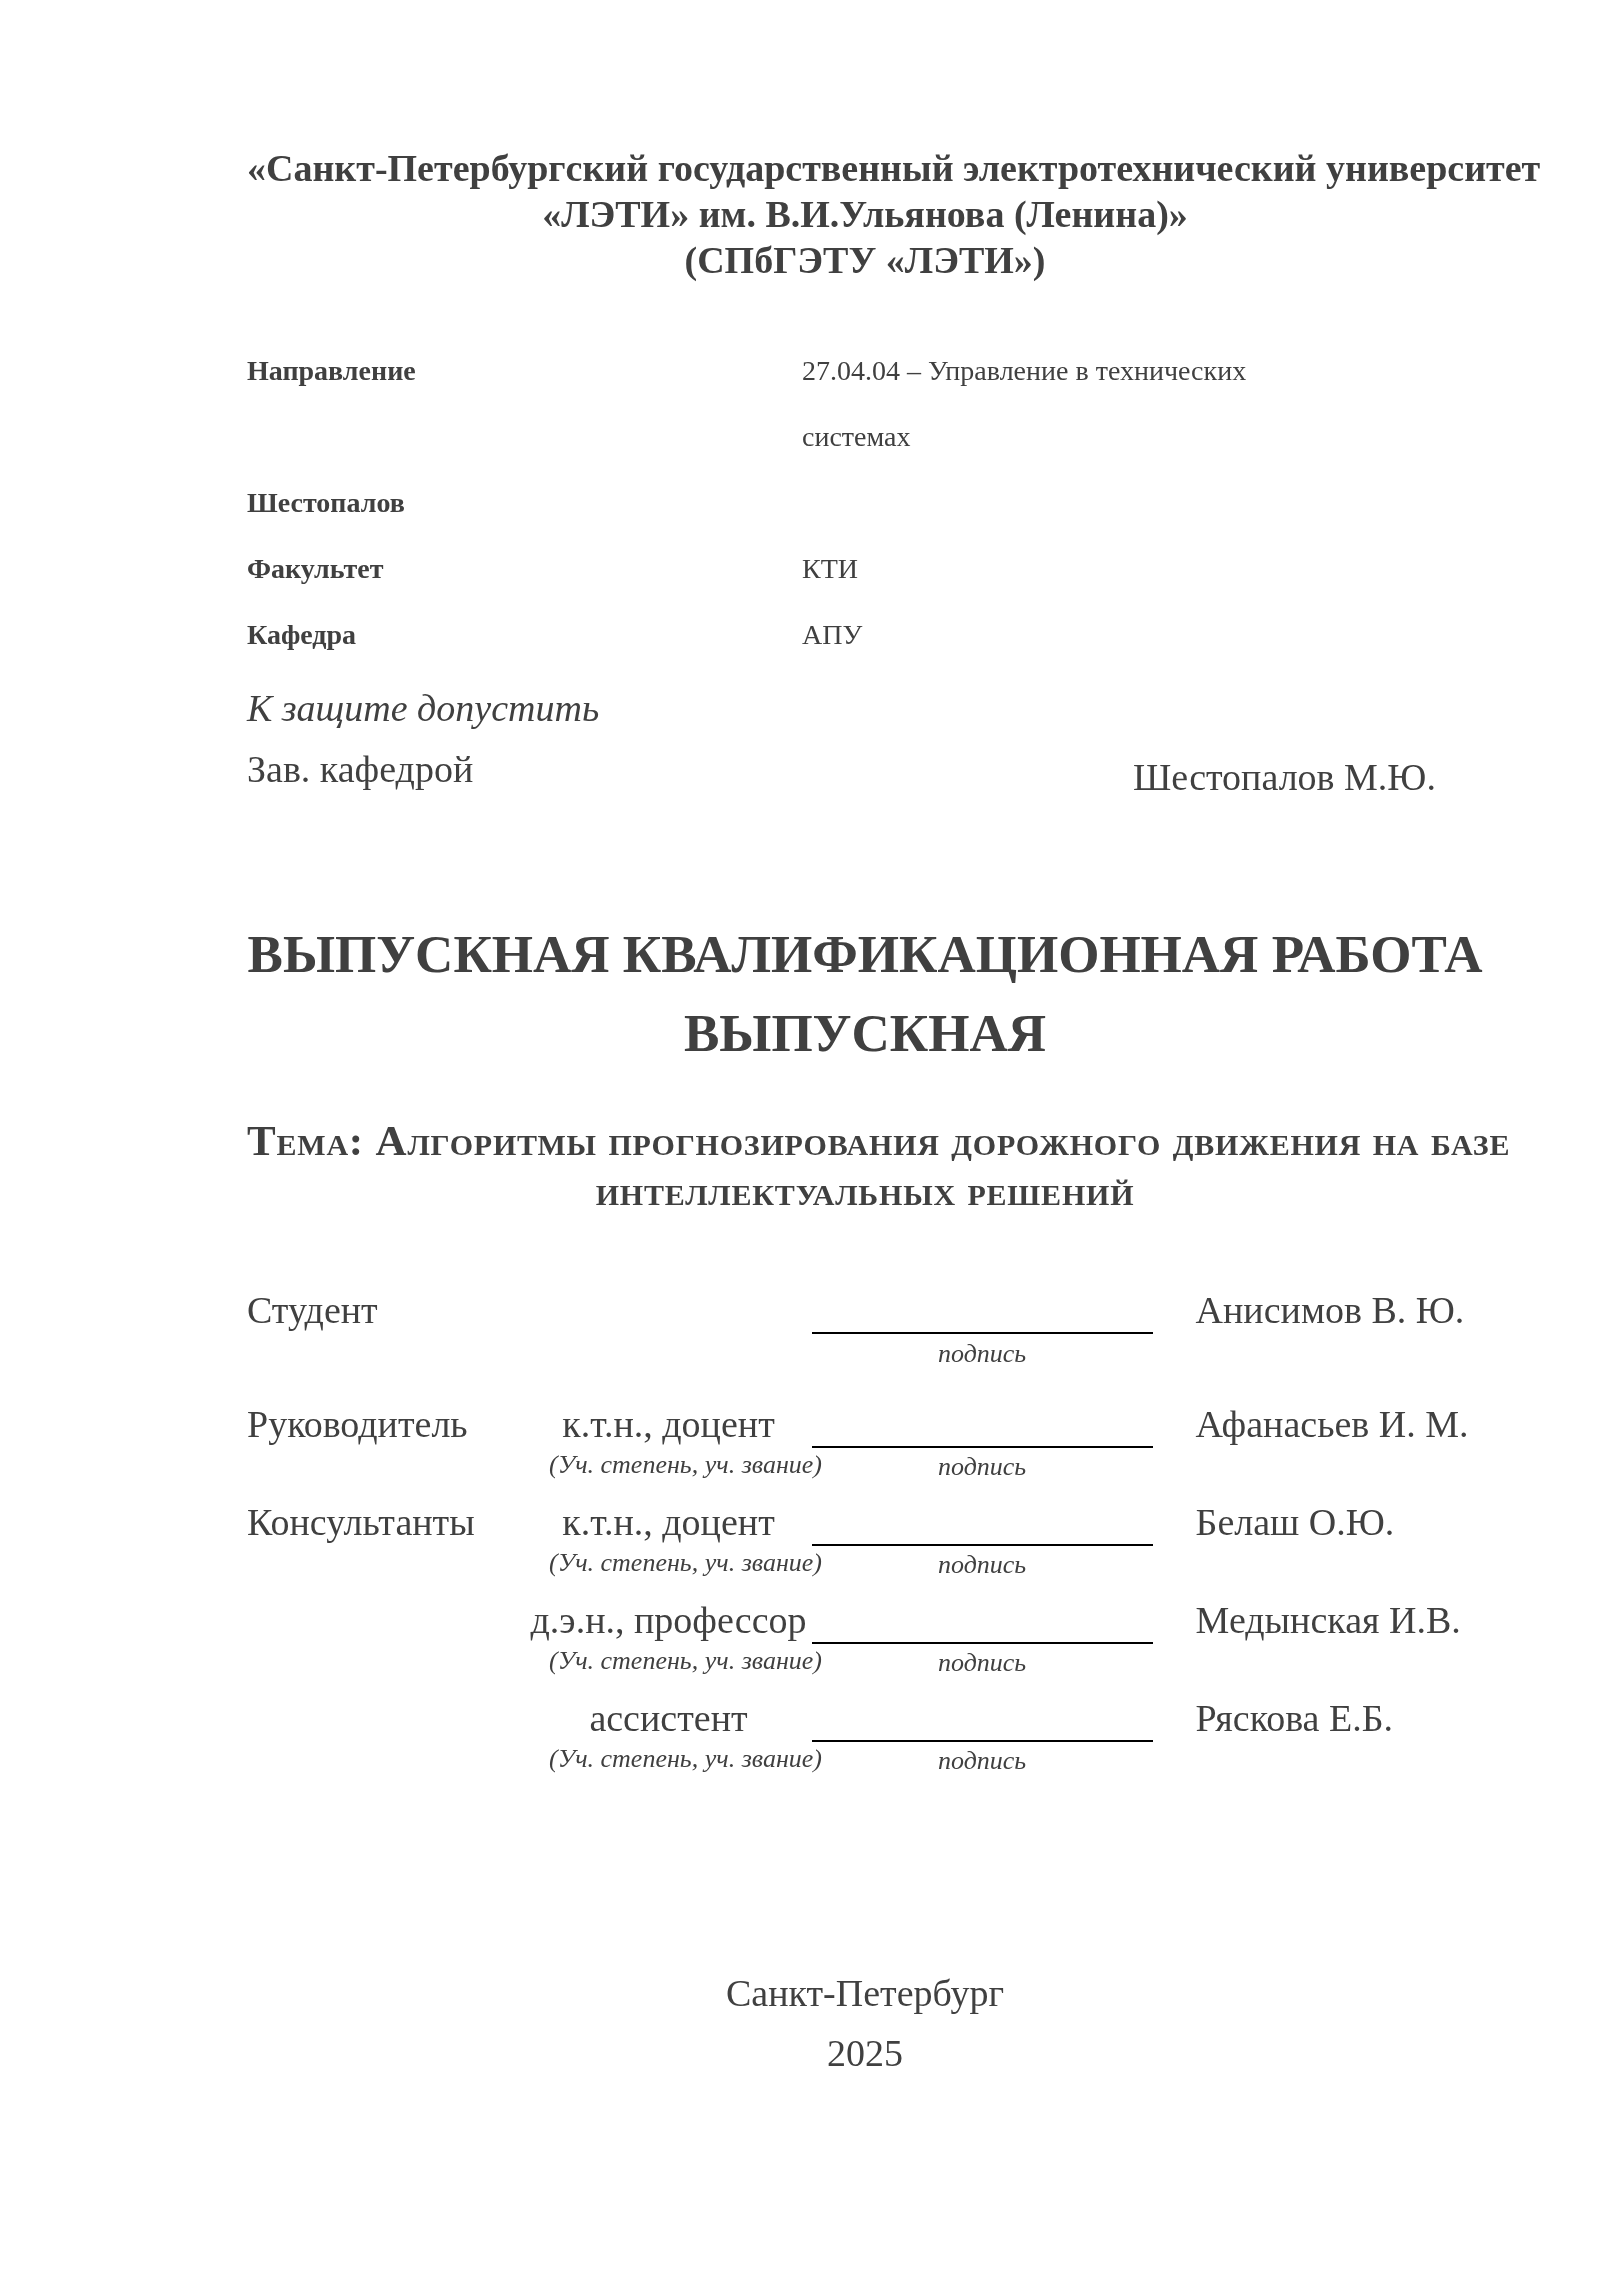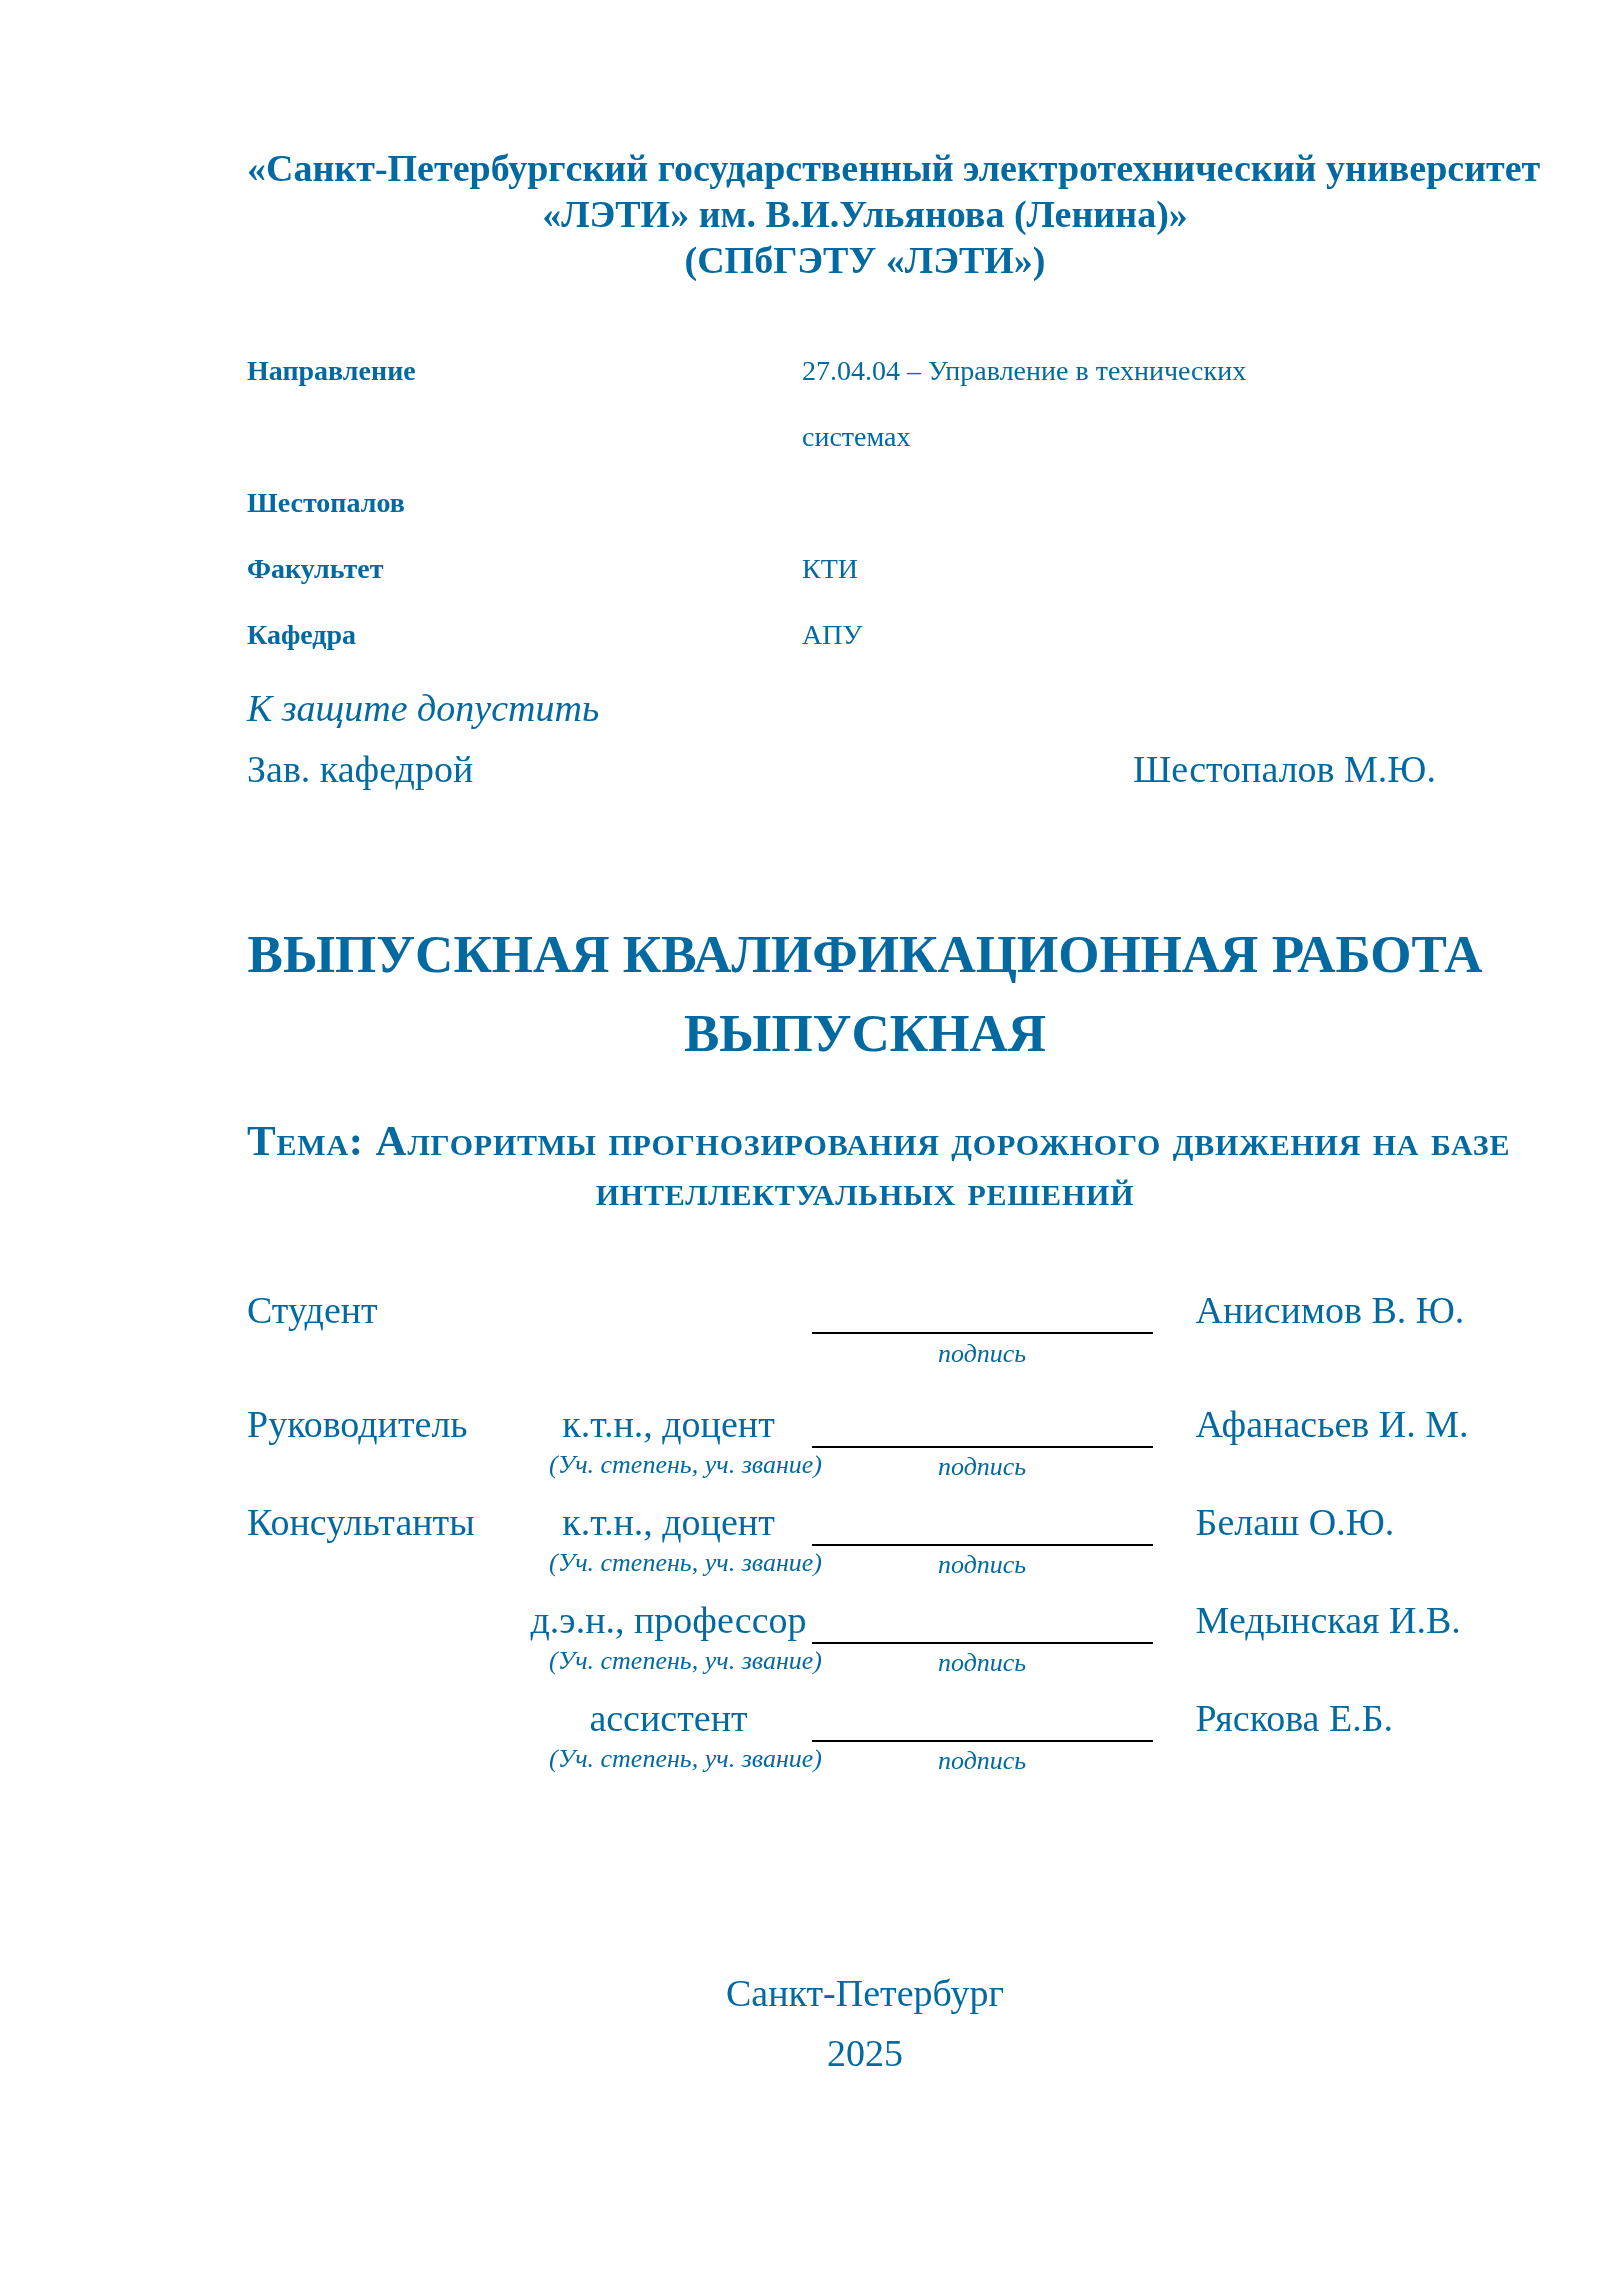--- a/index.html
+++ b/index.html
@@ -5,21 +5,21 @@
   html, body {
     margin: 0;
     padding: 0;
     background: #ffffff;
   }
   .page {
     position: relative;
     width: 1623px;
     height: 2295px;
     background: #ffffff;
-    color: #0369a1;
+    color: #404040;
     font-family: "Liberation Serif", "DejaVu Serif", serif;
     box-sizing: border-box;
     padding: 145px 140px 0 247px;
     overflow: hidden;
   }
   .nowrap { white-space: nowrap; }
 
   
   .univ {
     text-align: center;
@@ -59,21 +59,21 @@
     white-space: nowrap;
   }
   .admit-row {
     position: relative;
     margin-top: 6.3px;
     line-height: 55px;
   }
   .admit-head-name {
     position: absolute;
     left: 886px;
-    top: 0;
+    top: 8px;
     white-space: nowrap;
   }
 
   
   .main-title {
     margin-top: 118px;
     text-align: center;
     font-weight: bold;
     font-size: 53px;
     line-height: 79px;

